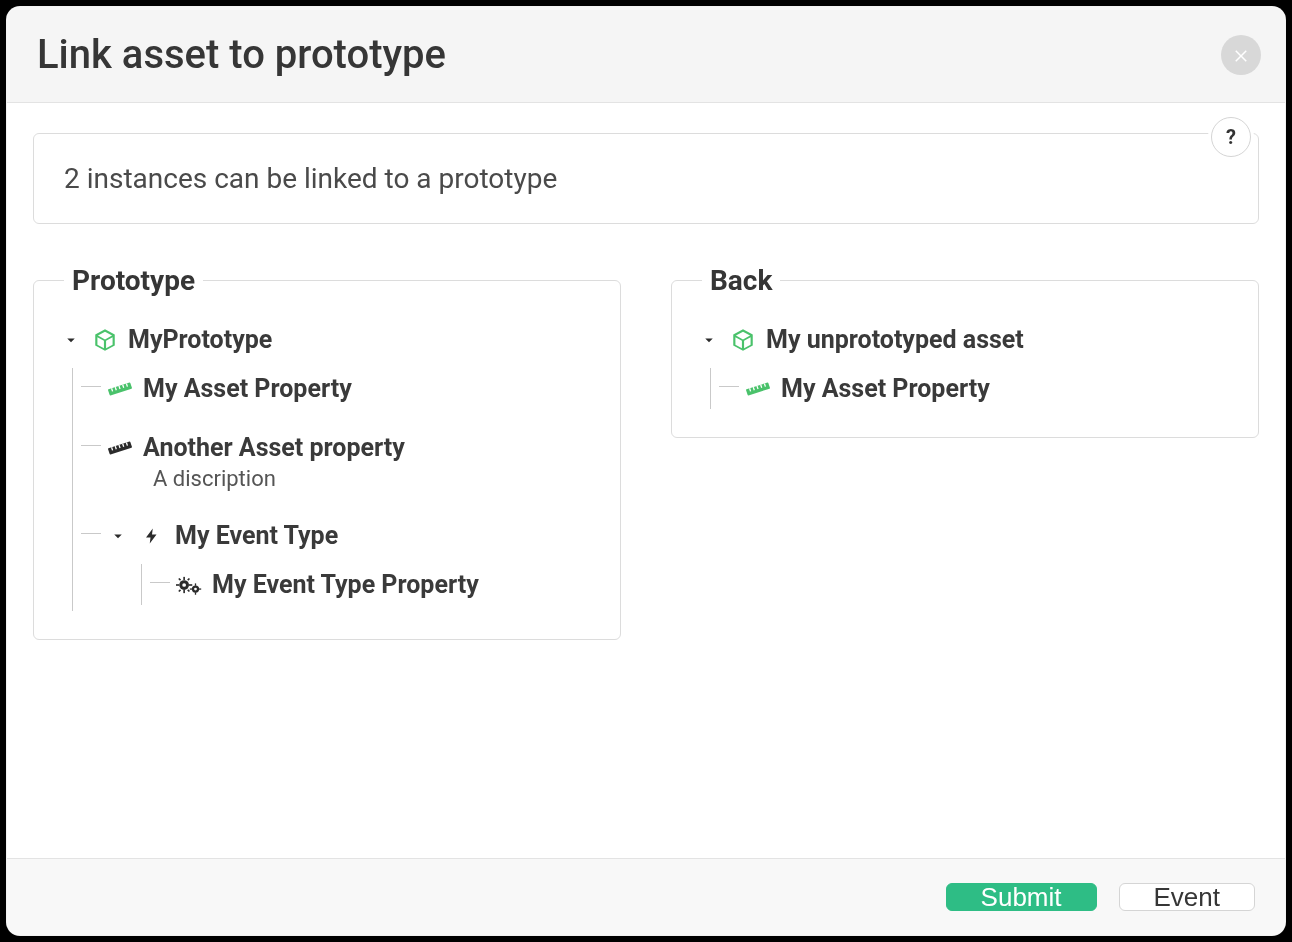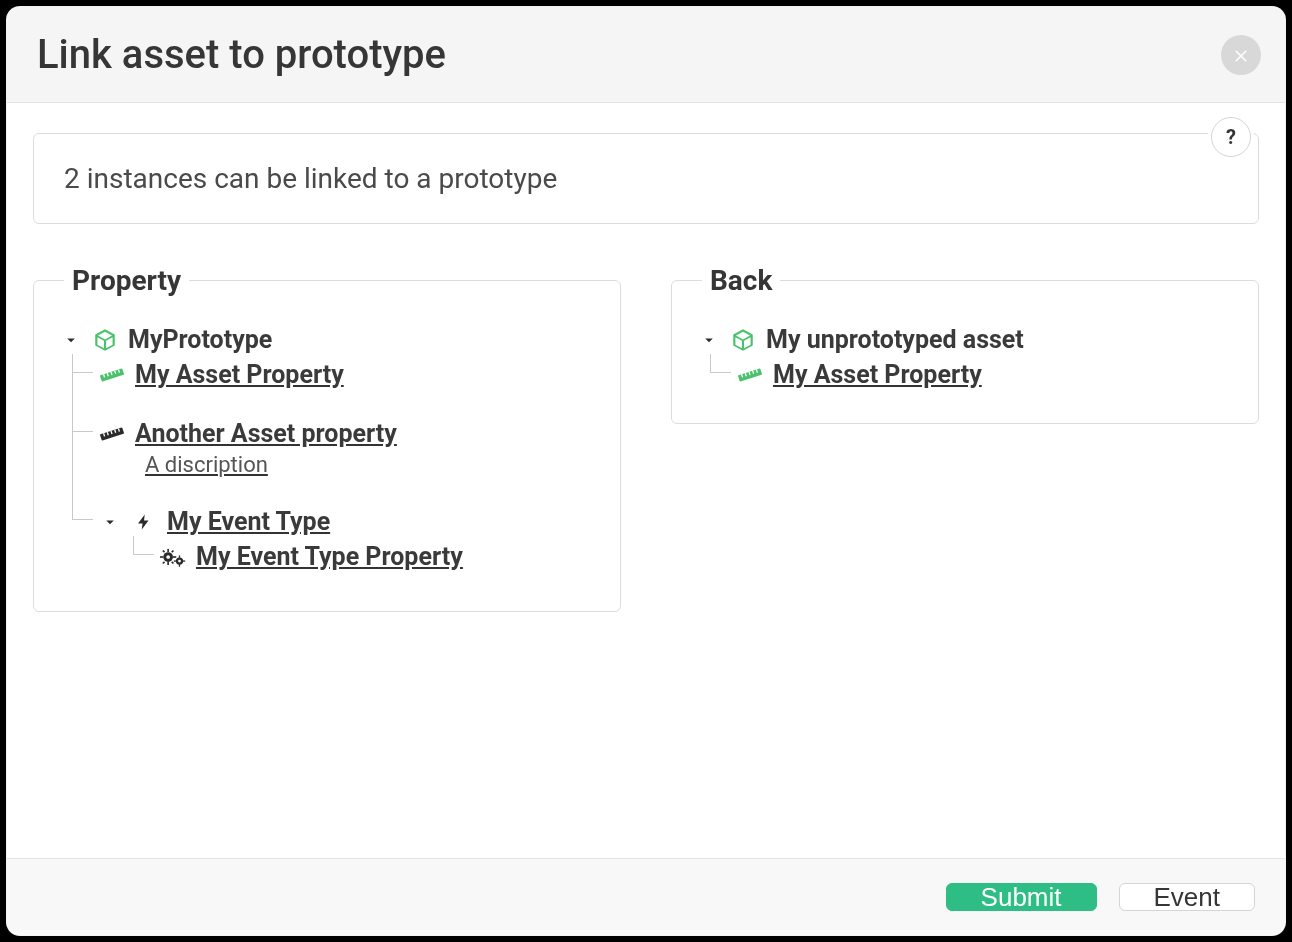--- a/index.html
+++ b/index.html
@@ -111,22 +111,22 @@
     .node-icon {
       width: 26px; height: 26px;
       display: inline-flex; align-items: center; justify-content: center;
     }
     .node-label { font-weight: 700; font-size: 25px; color: #3a3a3a; }
     .node-desc  { font-weight: 400; font-size: 22px; color: #555; margin-top: 4px; margin-left: 46px; }
 
     .children {
       margin-left: 12px;
       border-left: 1px solid #c9c9c9;
-      padding-left: 0;
-      text-decoration: underline;
+      padding-left: 8px;
+      margin-top: 14px;
     }
     .children > .node { padding-left: 26px; position: relative; padding-top: 6px; padding-bottom: 6px; }
     .children > .node::before {
       content: "";
       position: absolute;
       left: 0; top: 18px;
       width: 20px;
       border-top: 1px solid #c9c9c9;
     }
     .children > .node:last-child::after {
@@ -188,21 +188,21 @@
   <div class="modal-body">
 
     <div class="notice-wrap">
       <div class="notice">2 instances can be linked to a prototype</div>
       <div class="help-btn">?</div>
     </div>
 
     <div class="panels">
 
       <fieldset class="panel">
-        <legend>Property</legend>
+        <legend>Prototype</legend>
         <div class="tree">
           <div class="node">
             <div class="node-line">
               <span class="chevron">
                 <svg viewBox="0 0 24 24">
                     <path d="M7 10l5 5 5-5z"></path>
                   </svg>
               </span>
               <span class="node-icon ico-cube">
                 <svg viewBox="0 0 24 24">

